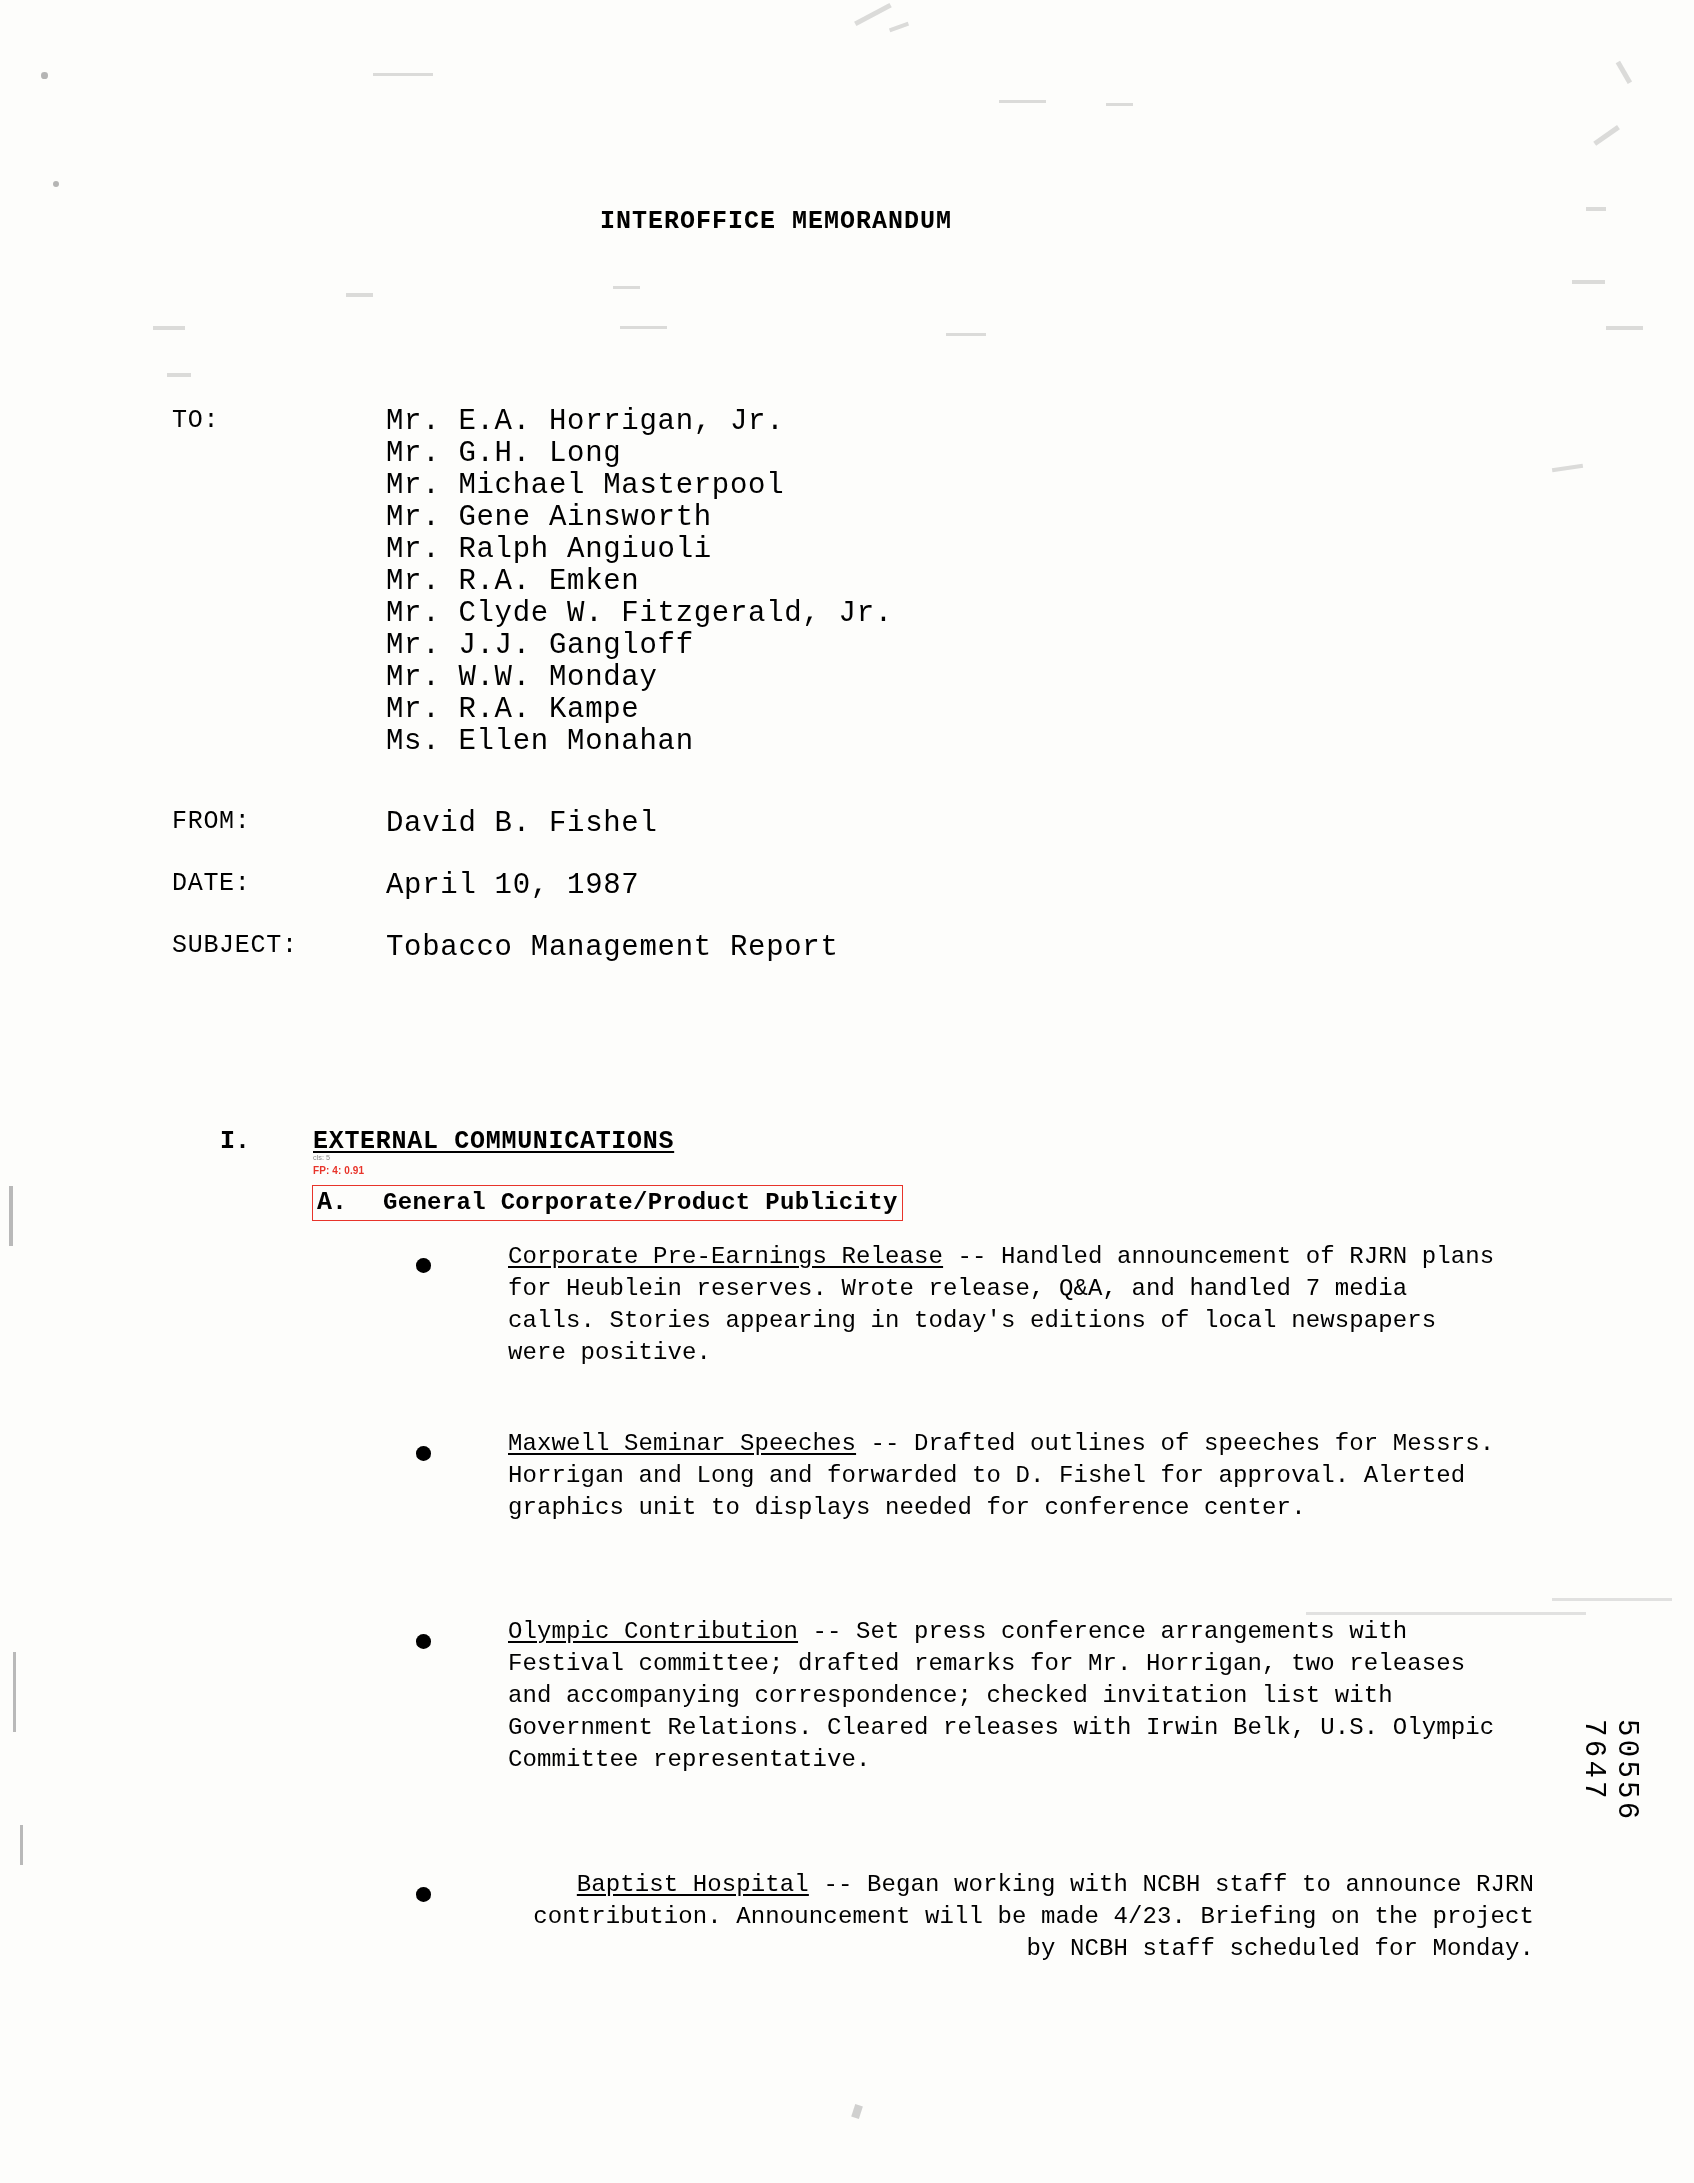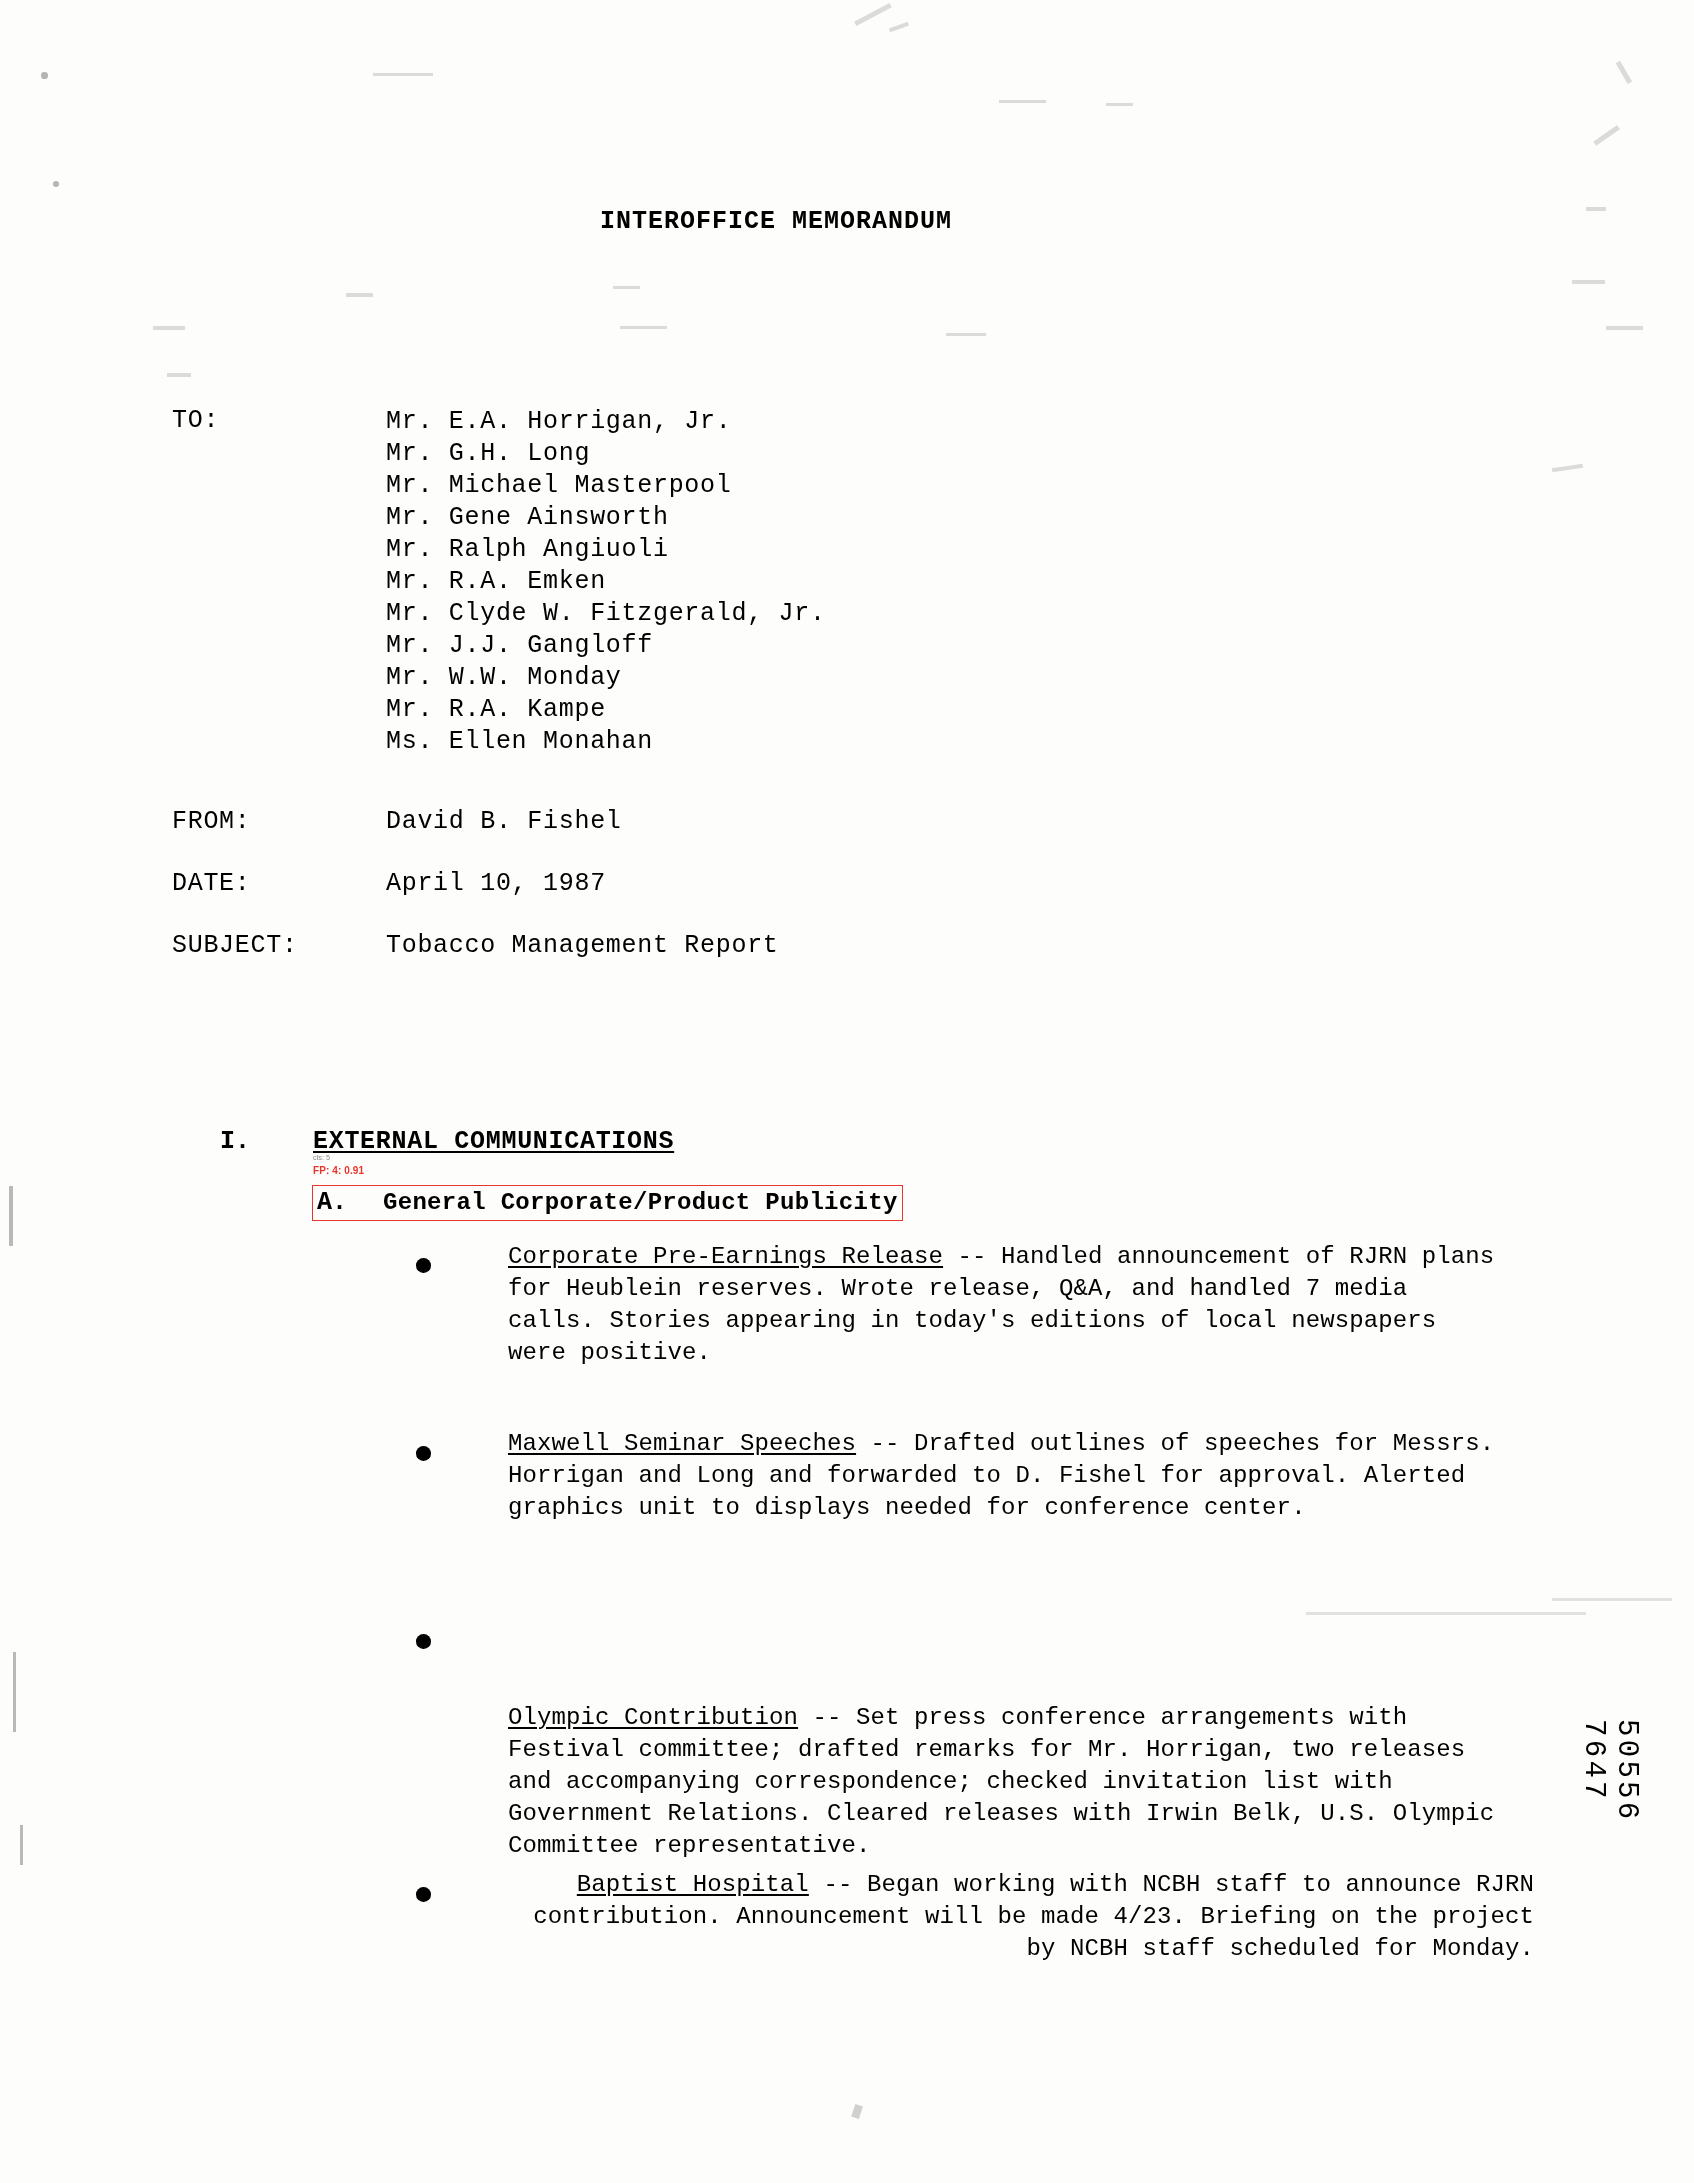--- a/index.html
+++ b/index.html
@@ -44,21 +44,21 @@
     letter-spacing: 1px;
     font-weight: bold;
   }
   .field-label {
     position: absolute;
     font-size: 25px;
     letter-spacing: 0.7px;
   }
   .field-value {
     position: absolute;
-    font-size: 25px;
+    font-size: 29px;
     letter-spacing: 0.7px;
   }
   .to-label { left: 172px; top: 406px; }
   .to-list  { left: 386px; top: 406px; line-height: 32px; }
   .from-label { left: 172px; top: 807px; }
   .from-value { left: 386px; top: 807px; }
   .date-label { left: 172px; top: 869px; }
   .date-value { left: 386px; top: 869px; }
   .subject-label { left: 172px; top: 931px; }
   .subject-value { left: 386px; top: 931px; }
@@ -222,21 +222,21 @@
     <div class="para" style="top:1241px;">
       <span class="lead">Corporate Pre-Earnings Release</span><span> -- Handled announcement of RJRN plans for Heublein reserves.  Wrote release, Q&amp;A, and handled 7 media calls.  Stories appearing in today's editions of local newspapers were positive.</span>
     </div>
 
     <div class="bullet" style="top:1446px;"></div>
     <div class="para" style="top:1428px;">
       <span class="lead">Maxwell Seminar Speeches</span><span> -- Drafted outlines of speeches for Messrs. Horrigan and Long and forwarded to D. Fishel for approval.  Alerted graphics unit to displays needed for conference center.</span>
     </div>
 
     <div class="bullet" style="top:1634px;"></div>
-    <div class="para" style="top:1702px;">
+    <div class="para" style="top:1616px;">
       <span class="lead">Olympic Contribution</span><span> -- Set press conference arrangements with Festival committee; drafted remarks for Mr. Horrigan, two releases and accompanying correspondence; checked invitation list with Government Relations.  Cleared releases with Irwin Belk, U.S. Olympic Committee representative.</span>
     </div>
 
     <div class="bullet" style="top:1887px;"></div>
     <div class="para" style="top:1869px;width:1026px;text-align:right;">
       <span class="lead">Baptist Hospital</span><span> -- Began working with NCBH staff to announce RJRN contribution.  Announcement will be made 4/23.  Briefing on the project by NCBH staff scheduled for Monday.</span>
     </div>
 
     <div class="sidenum">50556 7647</div>
 

